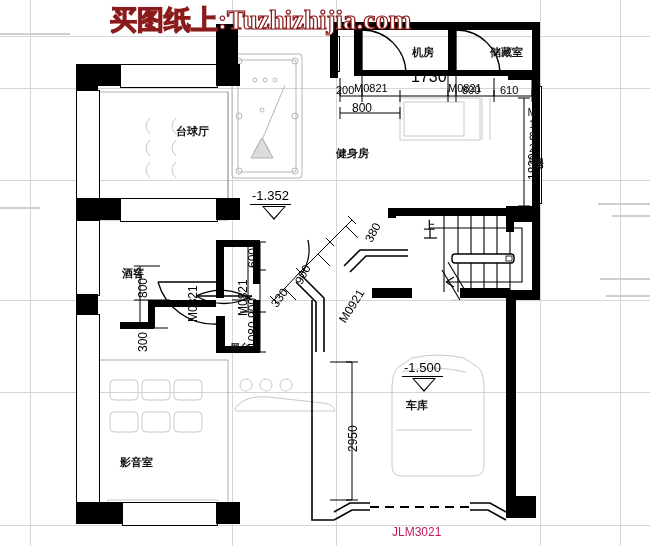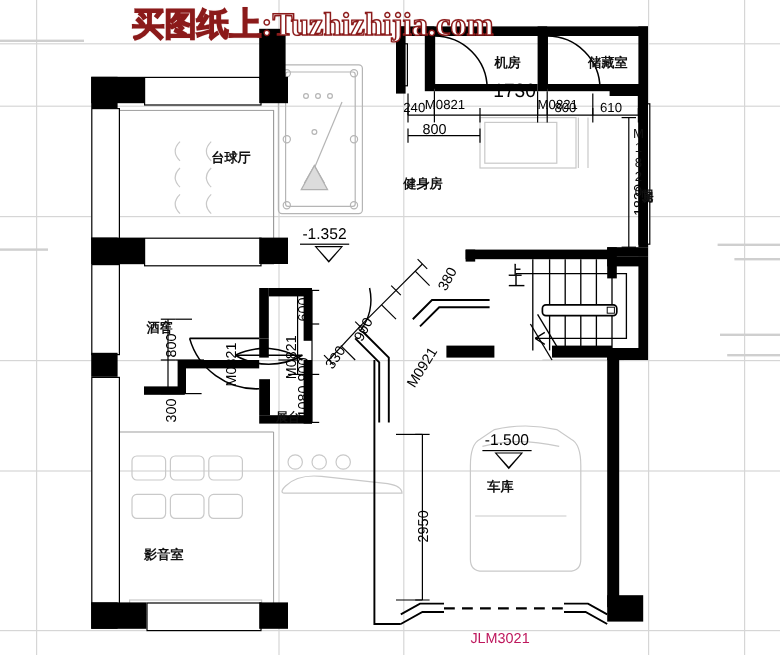--- a/index.html
+++ b/index.html
@@ -362,21 +362,21 @@
 
   <div class="elev" style="left:250px;top:186px;">
     <div class="txt">-1.352</div>
     <div class="tri" style="margin-left:12px;margin-top:1px;"></div>
   </div>
   <div class="elev" style="left:402px;top:358px;">
     <div class="txt">-1.500</div>
     <div class="tri" style="margin-left:10px;margin-top:1px;"></div>
   </div>
 
-  <div class="dim" style="left:336px;top:84px;font-size:11px;">240</div>
+  <div class="dim" style="left:336px;top:84px;font-size:11px;">200</div>
   <div class="dim" style="left:411px;top:68px;font-size:16px;">1730</div>
   <div class="dim" style="left:462px;top:84px;font-size:11px;">800</div>
   <div class="dim" style="left:500px;top:84px;font-size:11px;">610</div>
   <div class="dim" style="left:352px;top:101px;font-size:12px;">800</div>
 
   <div class="dim" style="left:354px;top:82px;font-size:11px;">M0821</div>
   <div class="dim" style="left:448px;top:82px;font-size:11px;">M0821</div>
 
   <div class="dim v" style="left:526px;top:180px;font-size:12px;">1820</div>
 

